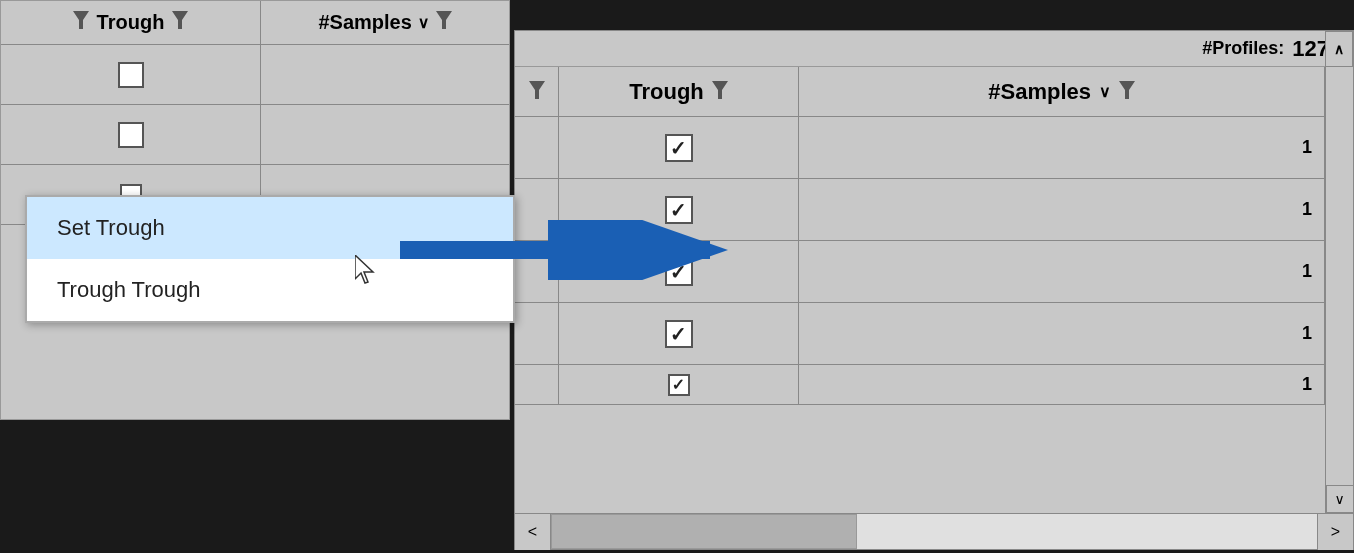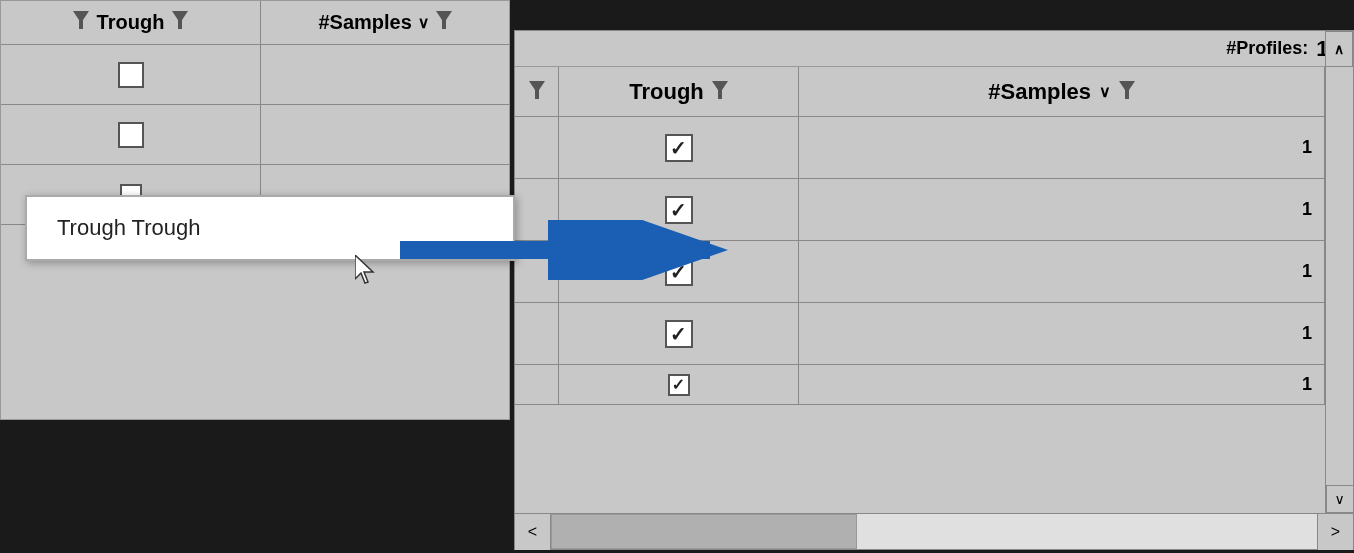--- a/index.html
+++ b/index.html
@@ -126,21 +126,21 @@
       width: 840px;
       height: 520px;
       background: #c8c8c8;
       border: 1px solid #888;
     }
 
     .right-panel .profiles-bar {
       display: flex;
       justify-content: flex-end;
       align-items: center;
-      padding: 6px 0;
+      padding: 6px 24px;
       background: #c8c8c8;
       font-size: 18px;
       font-weight: bold;
       border-bottom: 1px solid #999;
       height: 36px;
     }
 
     .right-panel .table-header {
       display: flex;
       background: #c8c8c8;
@@ -367,20 +367,23 @@
     <div class="row" style="height:60px;">
       <div class="cell-trough">
         <span class="checkbox-empty" style="width:22px;height:22px;"></span>
       </div>
       <div class="cell-samples"></div>
     </div>
   </div>
 </div>
 
 <div class="context-menu">
+  <div class="menu-item highlighted">
+    <span>Set Trough</span>
+  </div>
   <div class="menu-item">
     <span>Trough Trough</span>
   </div>
 </div>
 
 <div class="cursor-icon">
   <svg width="24" height="30" viewBox="0 0 24 30">
     <polygon points="0,0 0,24 6,18 10,28 13,27 9,17 18,17" fill="white" stroke="#333" stroke-width="1.5"></polygon>
   </svg>
 </div>

